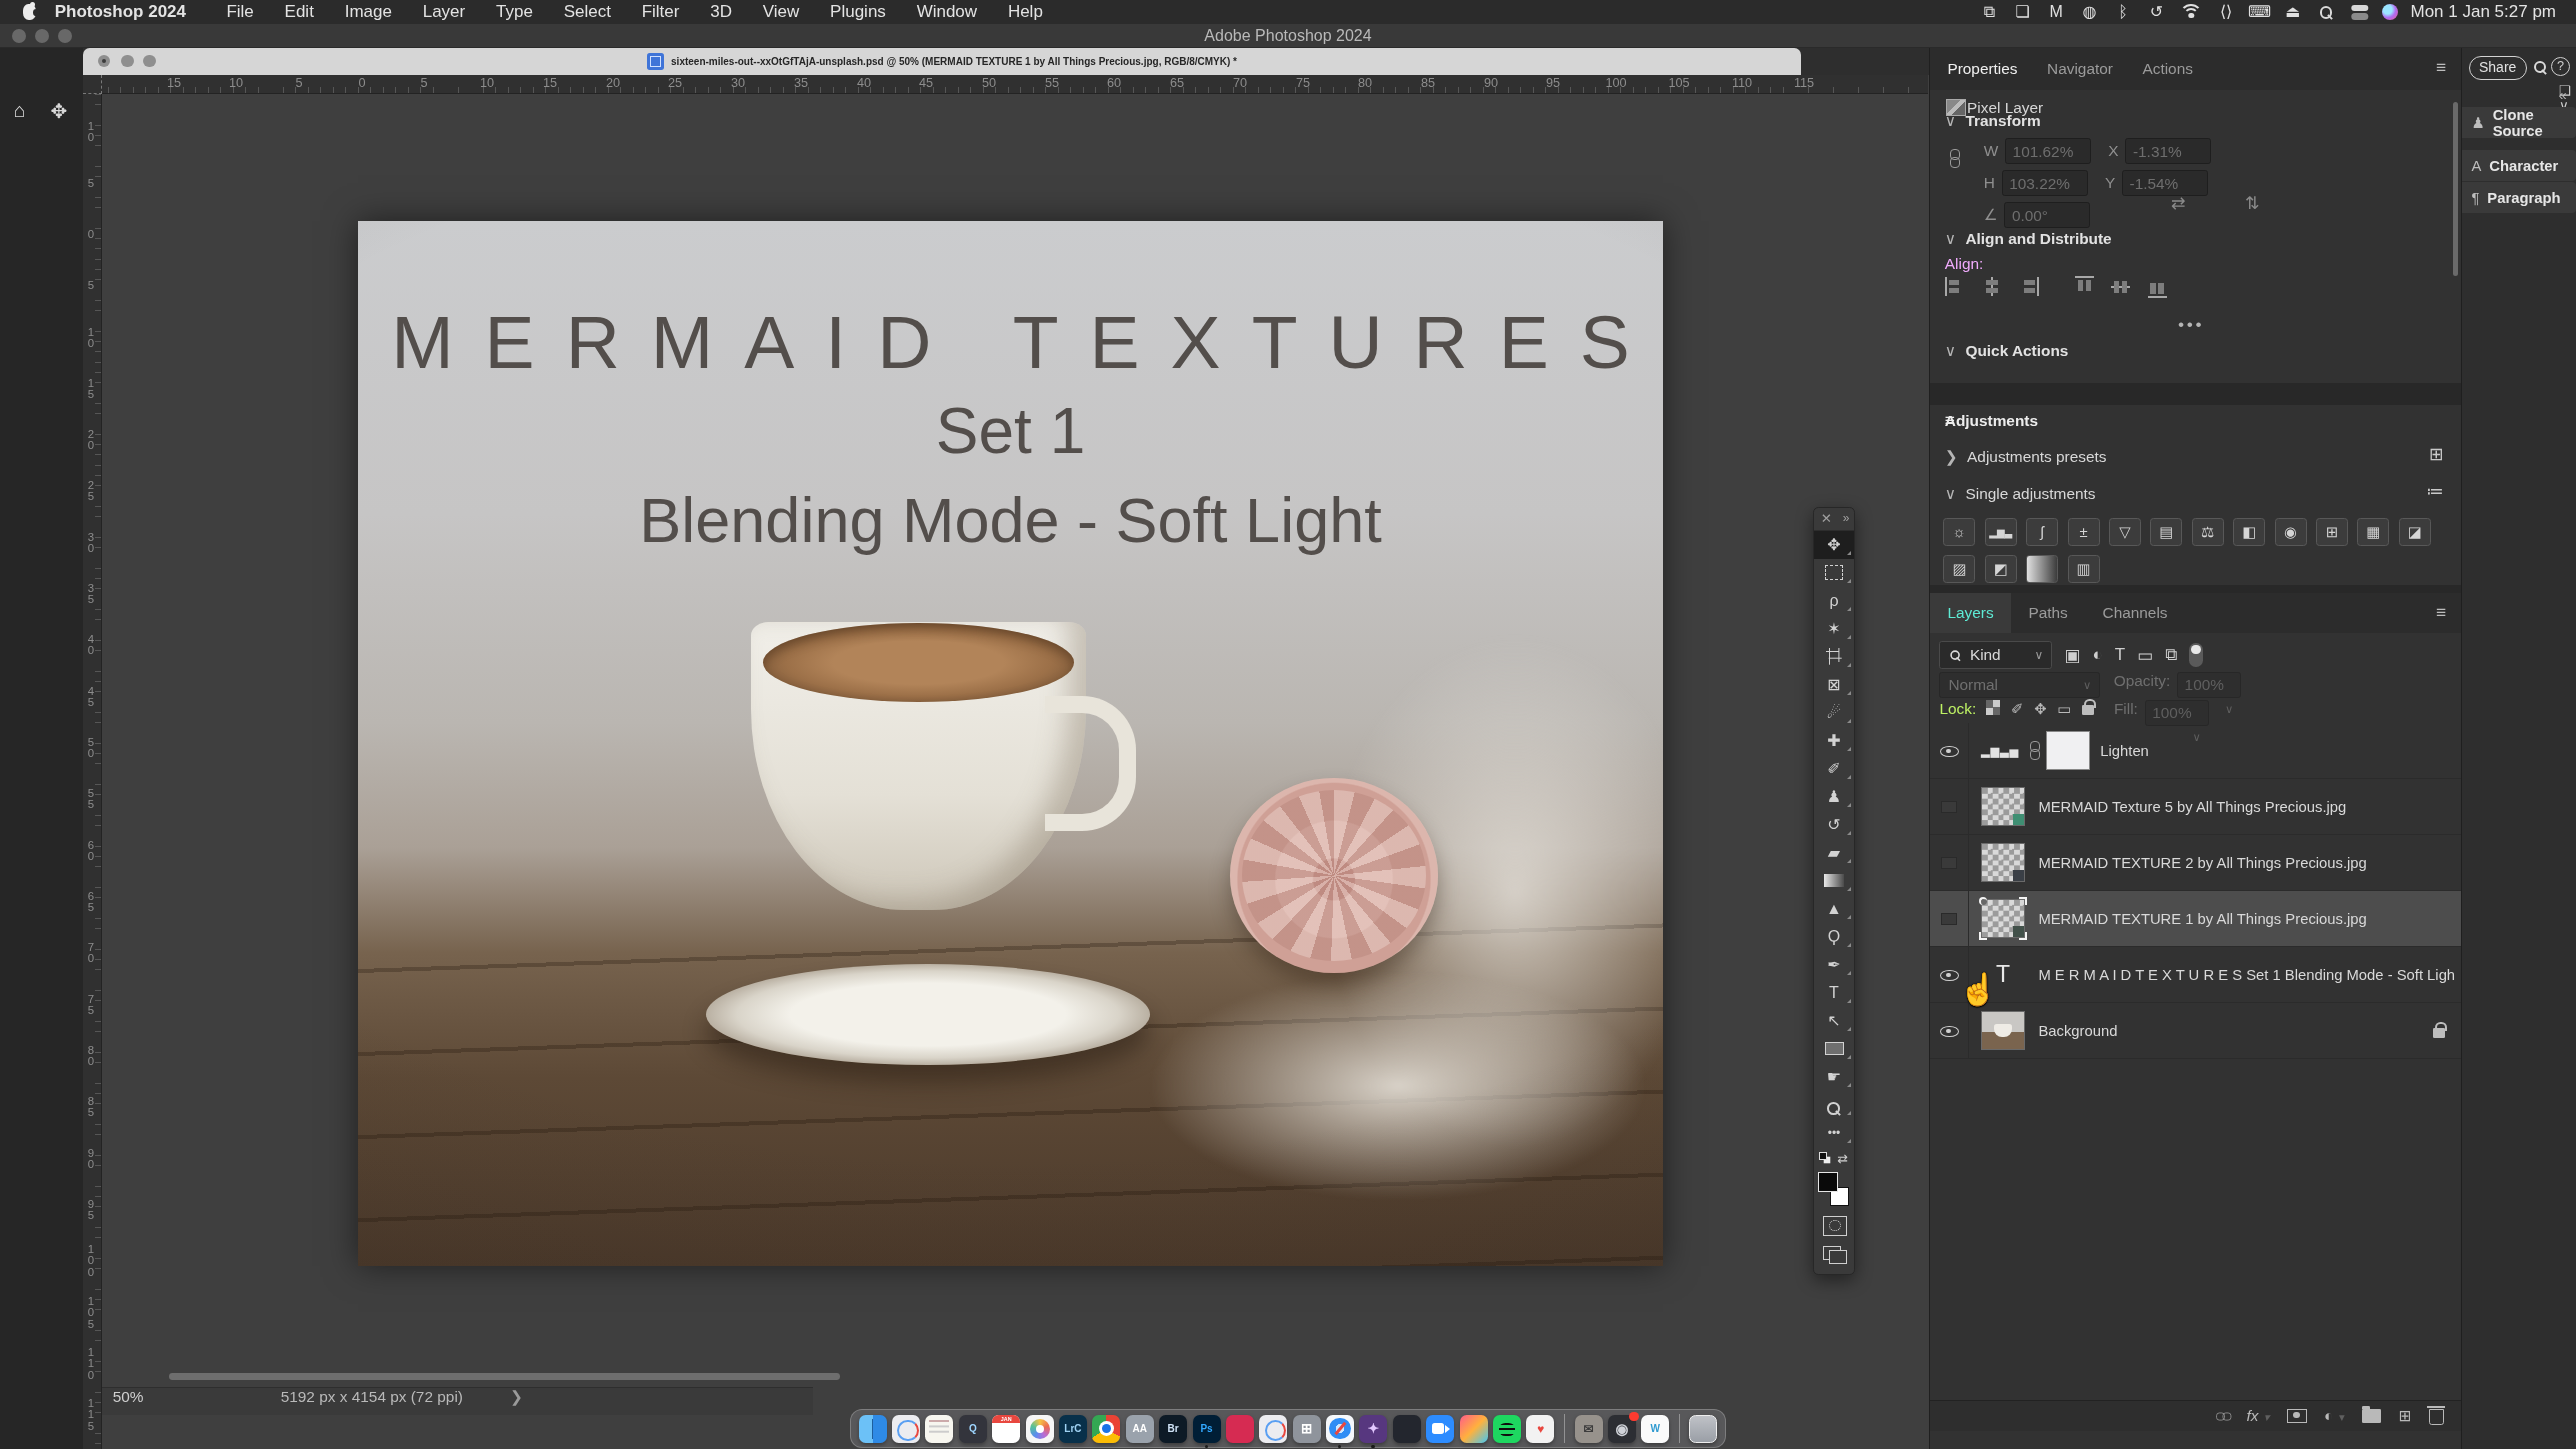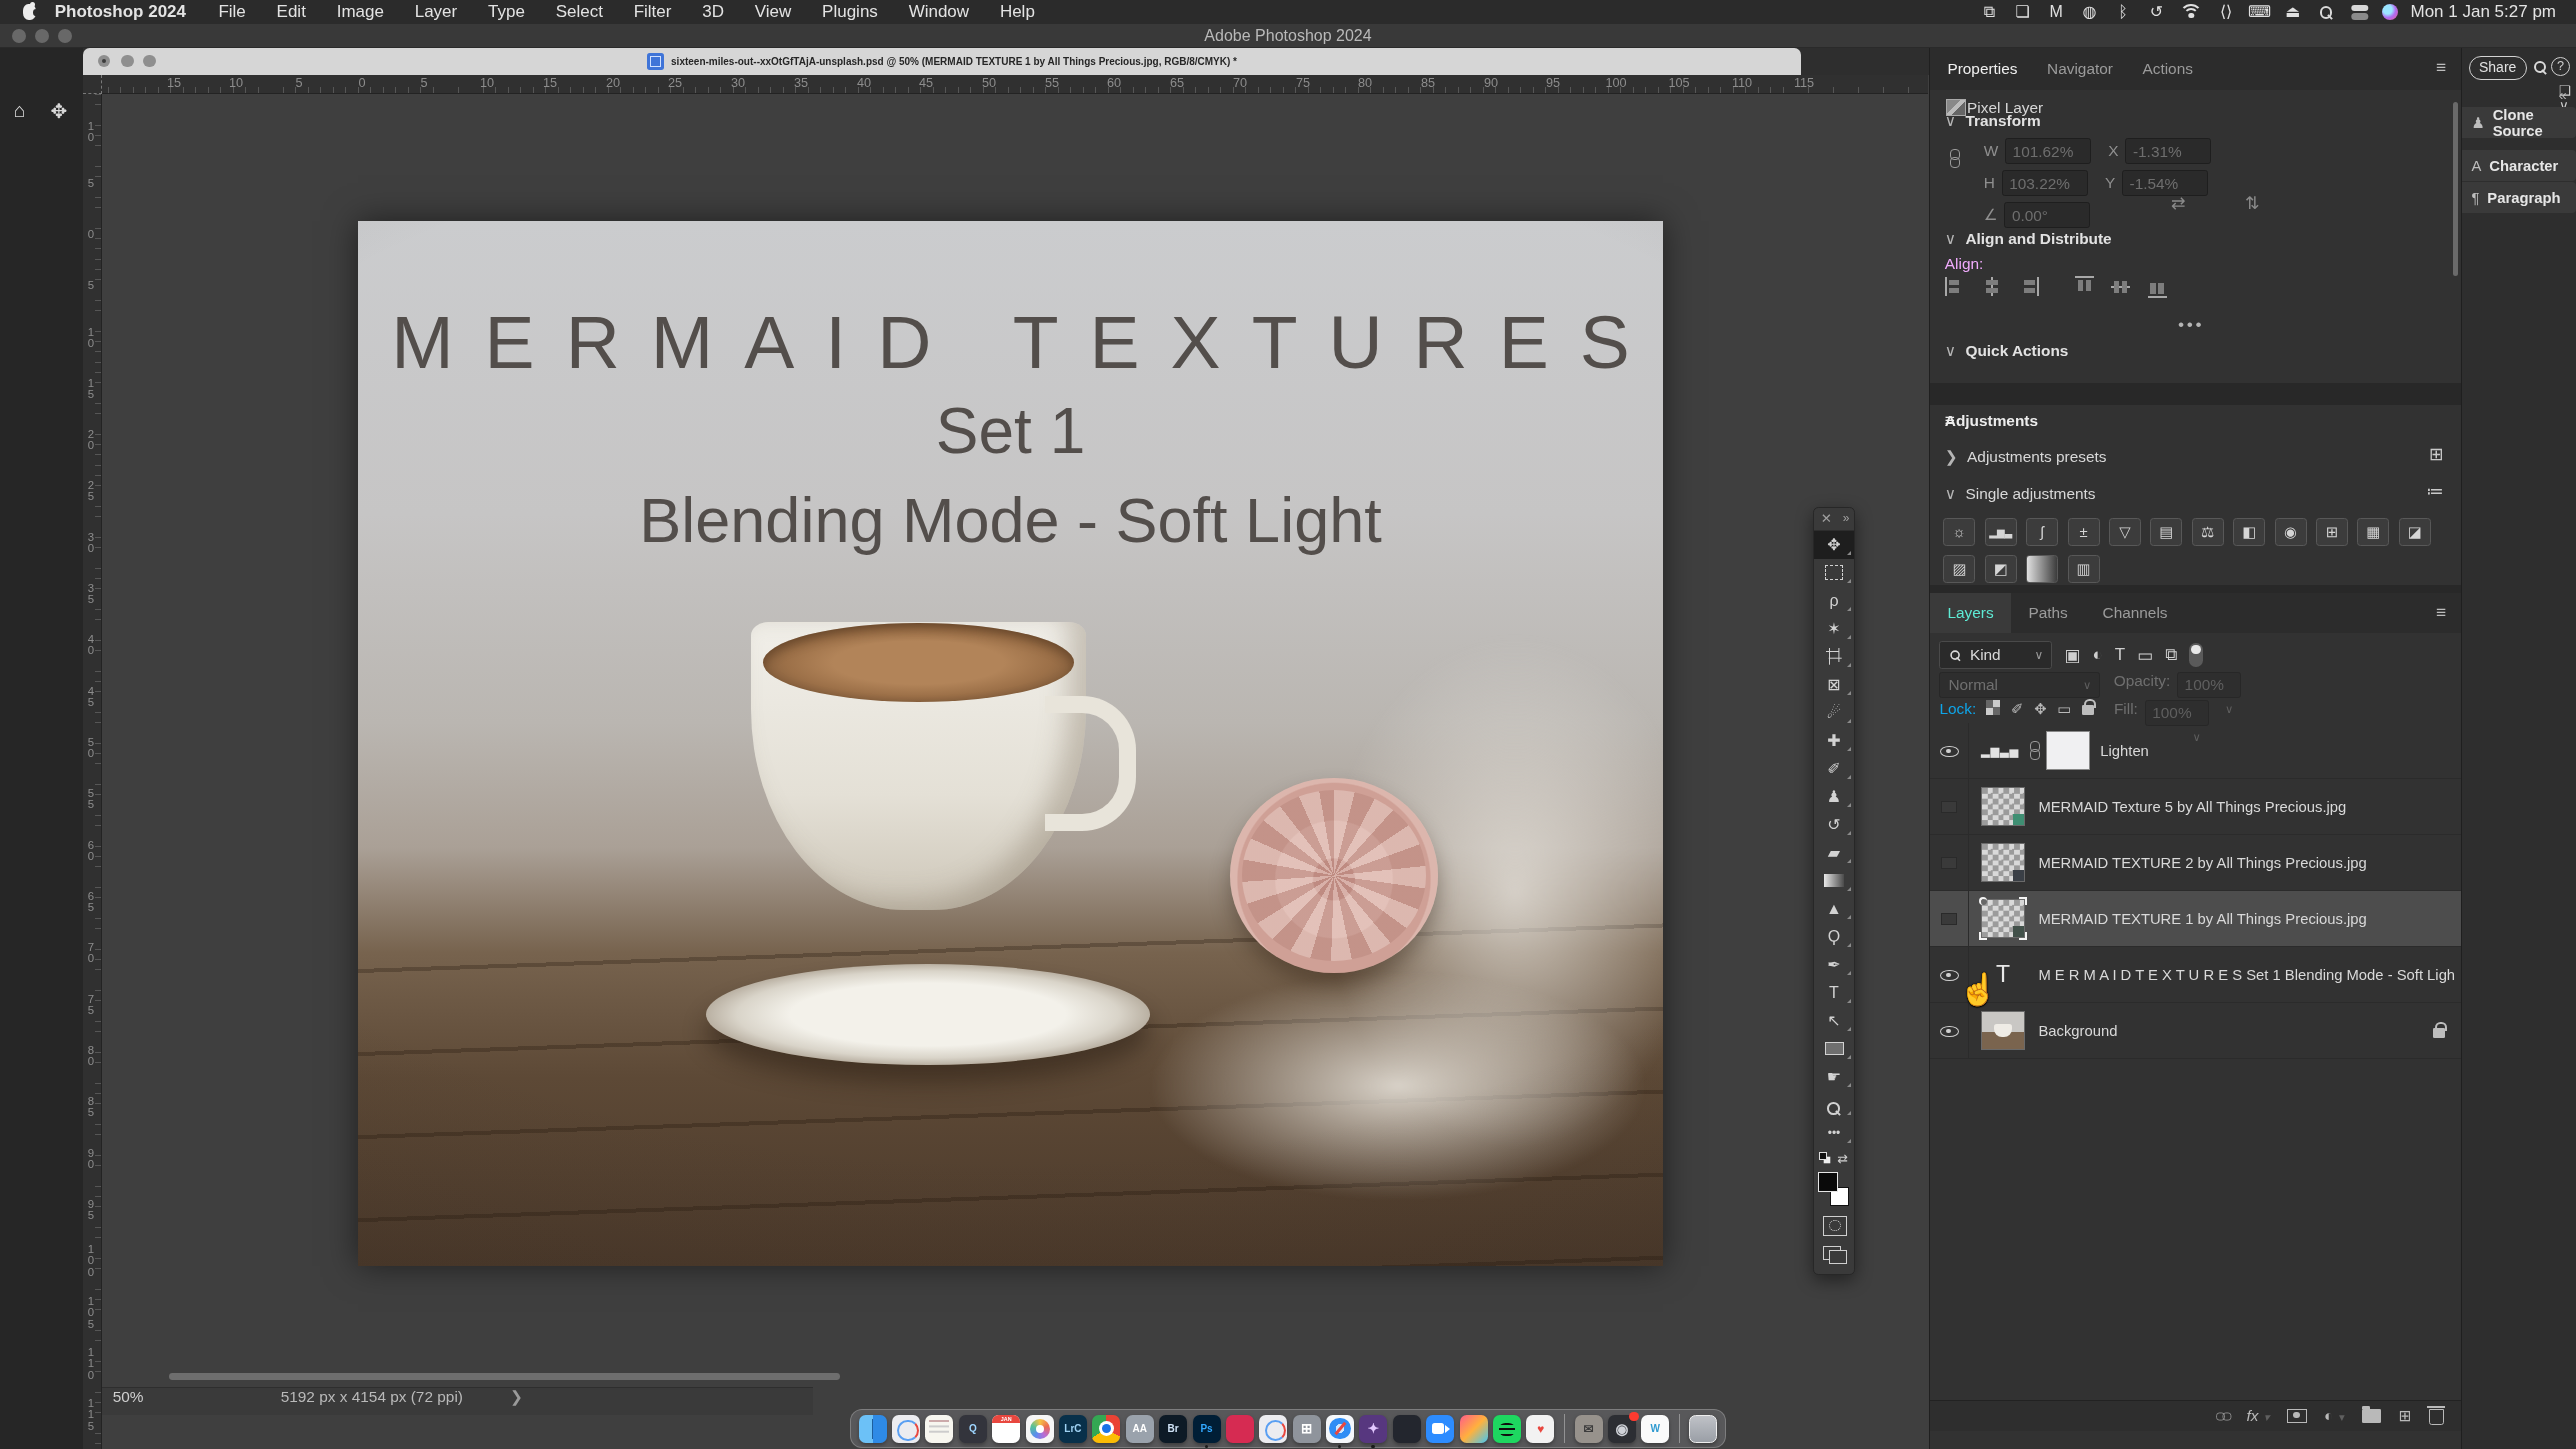--- a/index.html
+++ b/index.html
@@ -7,21 +7,21 @@
     font-family:"Liberation Sans",sans-serif;-webkit-font-smoothing:antialiased;color:#ddd}
   #root{position:absolute;inset:0}
   i,span{display:inline-block}
 
   
   #menubar{position:absolute;left:0;top:0;width:2576px;height:24px;background:#2b2b2b;
     display:flex;align-items:center;font-size:17px;color:#e3e3e3;z-index:50}
   .apple{width:12.7px;height:15.4px;background:#ececec;border-radius:42% 46% 46% 46%;margin:0 19px 0 23px;position:relative}
   .apple::before{content:"";position:absolute;width:5.4px;height:5.4px;right:0.7px;top:-2.7px;background:#ececec;border-radius:50% 50% 50% 0}
   .apple::after{content:"";position:absolute;width:6.7px;height:6.7px;right:-4px;top:4.7px;background:#2b2b2b;border-radius:50%}
-  #menu-app{font-weight:bold;margin-right:17px}
+  #menu-app{font-weight:bold;margin-right:25px}
   .menu-item{padding:0 15.4px;cursor:default}
   #menu-right{margin-left:auto;display:flex;align-items:center;gap:9.4px}
   .status-ico{min-width:24px;text-align:center;font-size:16px;color:#e0e0e0;position:relative;height:24px;line-height:24px}
   .k-wifi{width:27px}
   .k-wifi i{position:absolute;left:50%;transform:translateX(-50%);border:2px solid transparent;border-top-color:#e0e0e0;border-radius:50%}
   .k-wifi .w1{width:23px;height:23px;top:4px}
   .k-wifi .w2{width:14.8px;height:14.8px;top:8px}
   .k-wifi .w3{width:5.4px;height:5.4px;top:12.7px;background:#e0e0e0;border:none;border-radius:50%}
   .mag{width:14.8px;height:14.8px;position:relative;vertical-align:middle}
   .mag::before{content:"";position:absolute;width:8.7px;height:8.7px;border:2px solid #dadada;border-radius:50%;left:0.7px;top:0.7px}
@@ -593,21 +593,21 @@
       <span class="filico">▭</span>
       <span class="filico">⧉</span>
       <span id="fpill"></span>
     </div>
     <div id="blendrow" style="top:624px">
       <span id="blendbox"><span>Normal</span><span class="dd" style="float:right">∨</span></span>
       <span style="margin-left:13.4px">Opacity:</span>
       <span class="opbox"><span>100%</span><span class="dd" style="float:right">∨</span></span>
     </div>
     <div id="lockrow" style="top:652px">
-      <span style="color:#0ea5e9;margin-right:9.4px">Lock:</span>
+      <span style="color:#bef264;margin-right:9.4px">Lock:</span>
       <span class="checker16"></span>
       <span class="lockico">✐</span>
       <span class="lockico">✥</span>
       <span class="lockico">▭</span>
       <span class="padlock" style="margin-right:20px"></span>
       <span>Fill:</span>
       <span class="opbox"><span>100%</span><span class="dd" style="float:right">∨</span></span>
     </div>
     <div id="layer-list">
         <div class="lrow">

